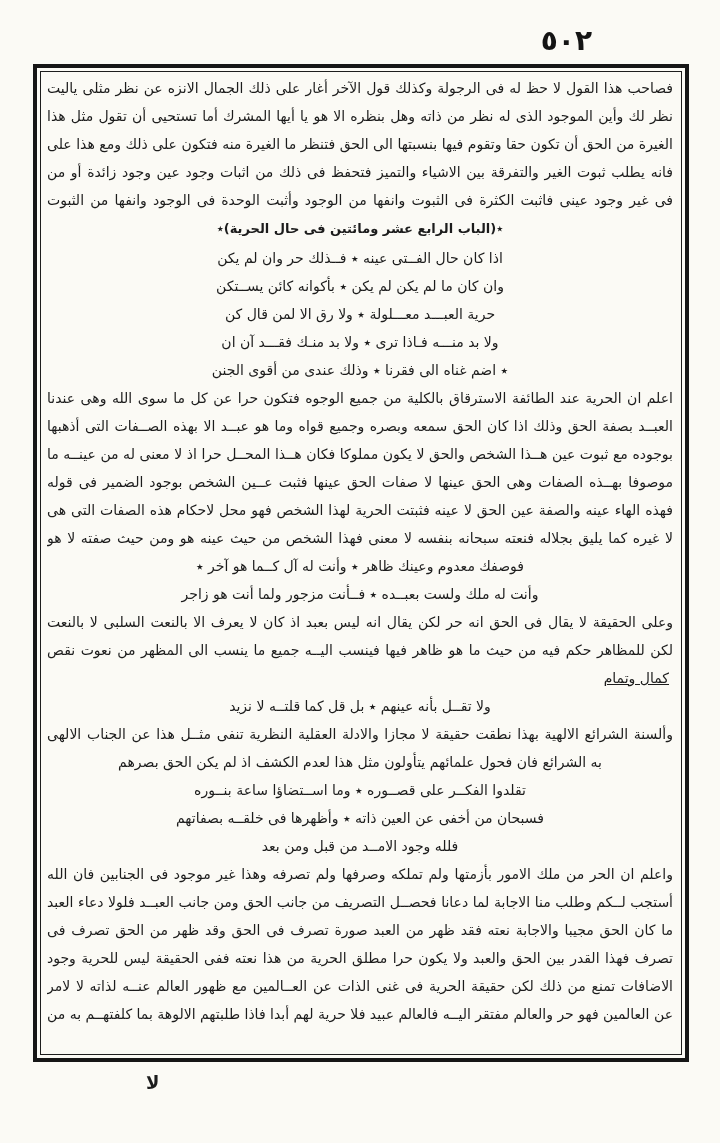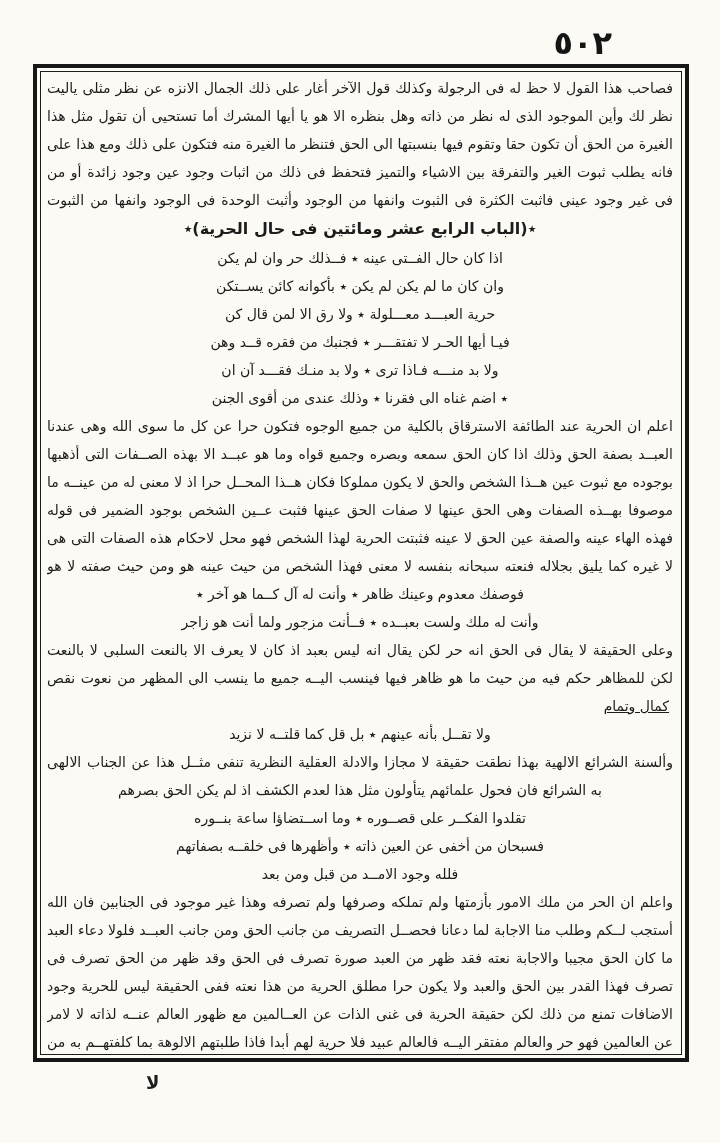--- a/index.html
+++ b/index.html
@@ -1,40 +1,40 @@
 <!DOCTYPE html>
 <html lang="ar"><head>
 <meta charset="utf-8">
 <style>
   html,body{margin:0;padding:0;}
   body{width:720px;height:1143px;overflow:hidden;font-family:"DejaVu Sans",sans-serif;}
   .page{position:relative;width:720px;height:1143px;background:#fbfaf5;color:#1b1b1b;}
   .page-number{
-    position:absolute;top:24px;right:108px;
-    font-size:32px;font-weight:700;letter-spacing:3px;color:#141414;
+    position:absolute;top:24px;right:128px;
+    font-size:28px;font-weight:700;letter-spacing:3px;color:#141414;
   }
   .frame{
     position:absolute;left:33px;top:64px;width:656px;height:998px;
     border:4px solid #161616;box-sizing:border-box;
   }
   .frame-inner{position:absolute;inset:3px;border:1px solid #1d1d1d;}
   .text-body{
     position:absolute;left:47px;top:74px;width:626px;height:980px;
     direction:rtl;unicode-bidi:embed;
   }
   .line{
     height:28px;line-height:28px;font-size:14px;
     overflow:hidden;white-space:nowrap;color:#1c1c1c;
   }
   .line.prose{
     text-align:justify;text-align-last:justify;text-justify:inter-word;
     white-space:normal;
   }
   .line.verse,.line.center{text-align:center;}
-  .line.heading{text-align:center;font-size:16px;font-weight:700;height:30px;line-height:30px;}
+  .line.heading{text-align:center;font-size:13px;font-weight:700;height:30px;line-height:30px;}
   .line.split{display:flex;align-items:baseline;white-space:normal;}
   .line.split .part-right{flex:0 0 auto;padding-right:4px;text-decoration:underline;}
   .line.split .part-center{flex:1 1 auto;text-align:center;}
   .line.pair{display:flex;justify-content:center;gap:52px;white-space:normal;}
   .catchword{
     position:absolute;top:1072px;left:146px;
     font-size:18px;font-weight:700;color:#1c1c1c;direction:rtl;
   }
 </style>
 </head>
@@ -48,21 +48,20 @@
   <div class="text-body">
       <div class="line prose">فصاحب هذا القول لا حظ له فى الرجولة وكذلك قول الآخر أغار على ذلك الجمال الانزه عن نظر مثلى ياليت شعرى وأى</div>
       <div class="line prose">نظر لك وأين الموجود الذى له نظر من ذاته وهل بنظره الا هو يا أيها المشرك أما تستحيى أن تقول مثل هذا القول فال</div>
       <div class="line prose">الغيرة من الحق أن تكون حقا وتقوم فيها بنسبتها الى الحق فتنظر ما الغيرة منه فتكون على ذلك ومع هذا على كل وجه</div>
       <div class="line prose">فانه يطلب ثبوت الغير والتفرقة بين الاشياء والتميز فتحفظ فى ذلك من اثبات وجود عين وجود زائدة أو من نفى عيون كثيرة</div>
       <div class="line prose">فى غير وجود عينى فاثبت الكثرة فى الثبوت وانفها من الوجود وأثبت الوحدة فى الوجود وانفها من الثبوت فاعلم ذلك</div>
       <div class="line heading">٭(الباب الرابع عشر ومائتين فى حال الحرية)٭</div>
       <div class="line verse">اذا كان حال الفــتى عينه ٭ فــذلك حر وان لم يكن</div>
       <div class="line verse">وان كان ما لم يكن لم يكن ٭ بأكوانه كائن يســتكن</div>
       <div class="line verse">حرية العبـــد معـــلولة ٭ ولا رق الا لمن قال كن</div>
-      <div class="line verse">فيـا أيها الحـر لا تفتقـــر ٭ فجنبك من فقره قــد وهن</div>
       <div class="line verse">ولا بد منـــه فـاذا ترى ٭ ولا بد منـك فقـــد آن ان</div>
       <div class="line verse">٭ اضم غناه الى فقرنا ٭ وذلك عندى من أقوى الجنن</div>
       <div class="line prose">اعلم ان الحرية عند الطائفة الاسترقاق بالكلية من جميع الوجوه فتكون حرا عن كل ما سوى الله وهى عندنا ازالة الصفة</div>
       <div class="line prose">العبــد بصفة الحق وذلك اذا كان الحق سمعه وبصره وجميع قواه وما هو عبــد الا بهذه الصــفات التى أذهبها الحق</div>
       <div class="line prose">بوجوده مع ثبوت عين هــذا الشخص والحق لا يكون مملوكا فكان هــذا المحــل حرا اذ لا معنى له من عينــه ما لم يكن</div>
       <div class="line prose">موصوفا بهــذه الصفات وهى الحق عينها لا صفات الحق عينها فثبت عــين الشخص بوجود الضمير فى قوله كنت سمعه</div>
       <div class="line prose">فهذه الهاء عينه والصفة عين الحق لا عينه فثبتت الحرية لهذا الشخص فهو محل لاحكام هذه الصفات التى هى عين الحق</div>
       <div class="line prose">لا غيره كما يليق بجلاله فنعته سبحانه بنفسه لا معنى فهذا الشخص من حيث عينه هو ومن حيث صفته لا هو</div>
       <div class="line verse">فوصفك معدوم وعينك ظاهر ٭ وأنت له آل كــما هو آخر ٭</div>
       <div class="line verse">وأنت له ملك ولست بعبــده ٭ فــأنت مزجور ولما أنت هو زاجر</div>

